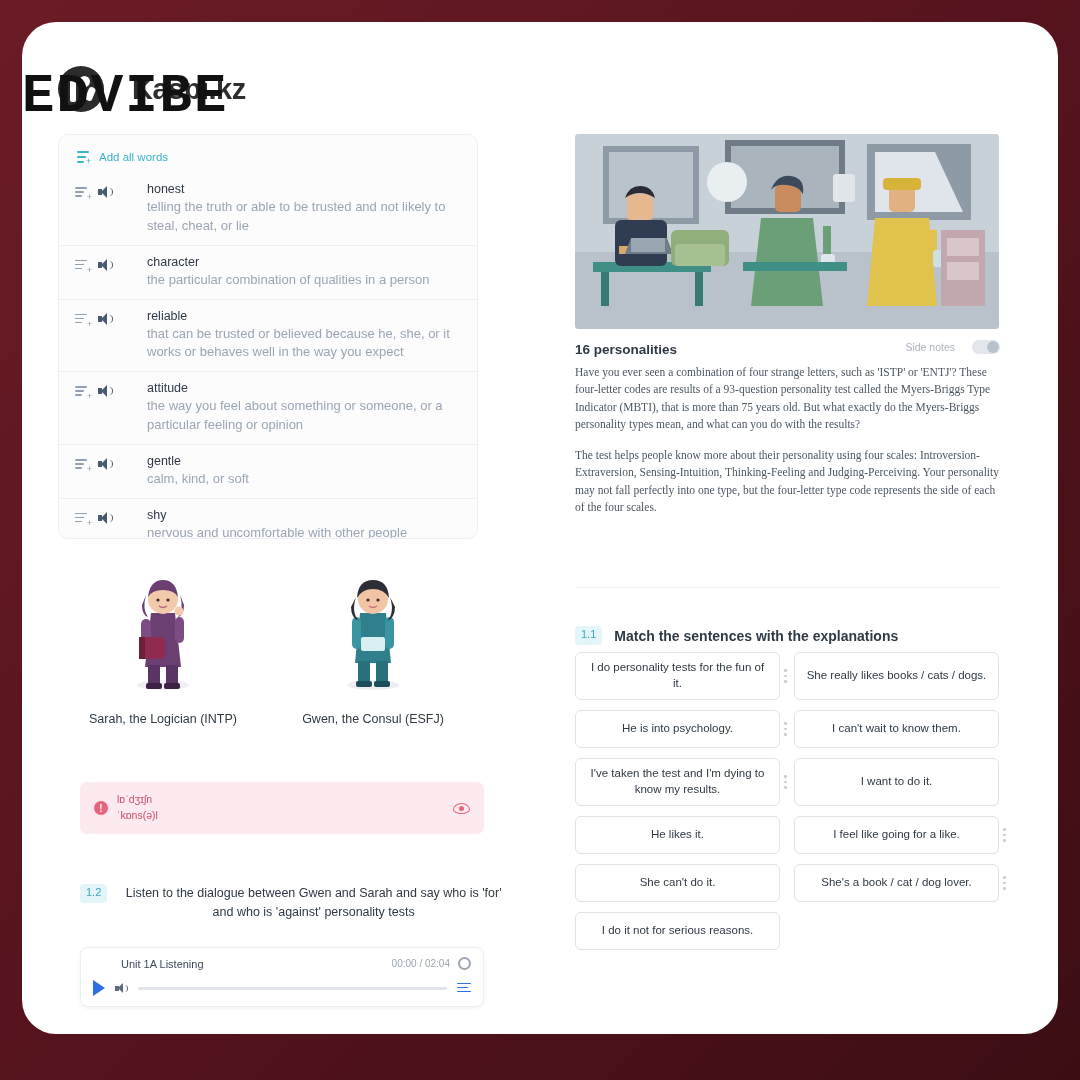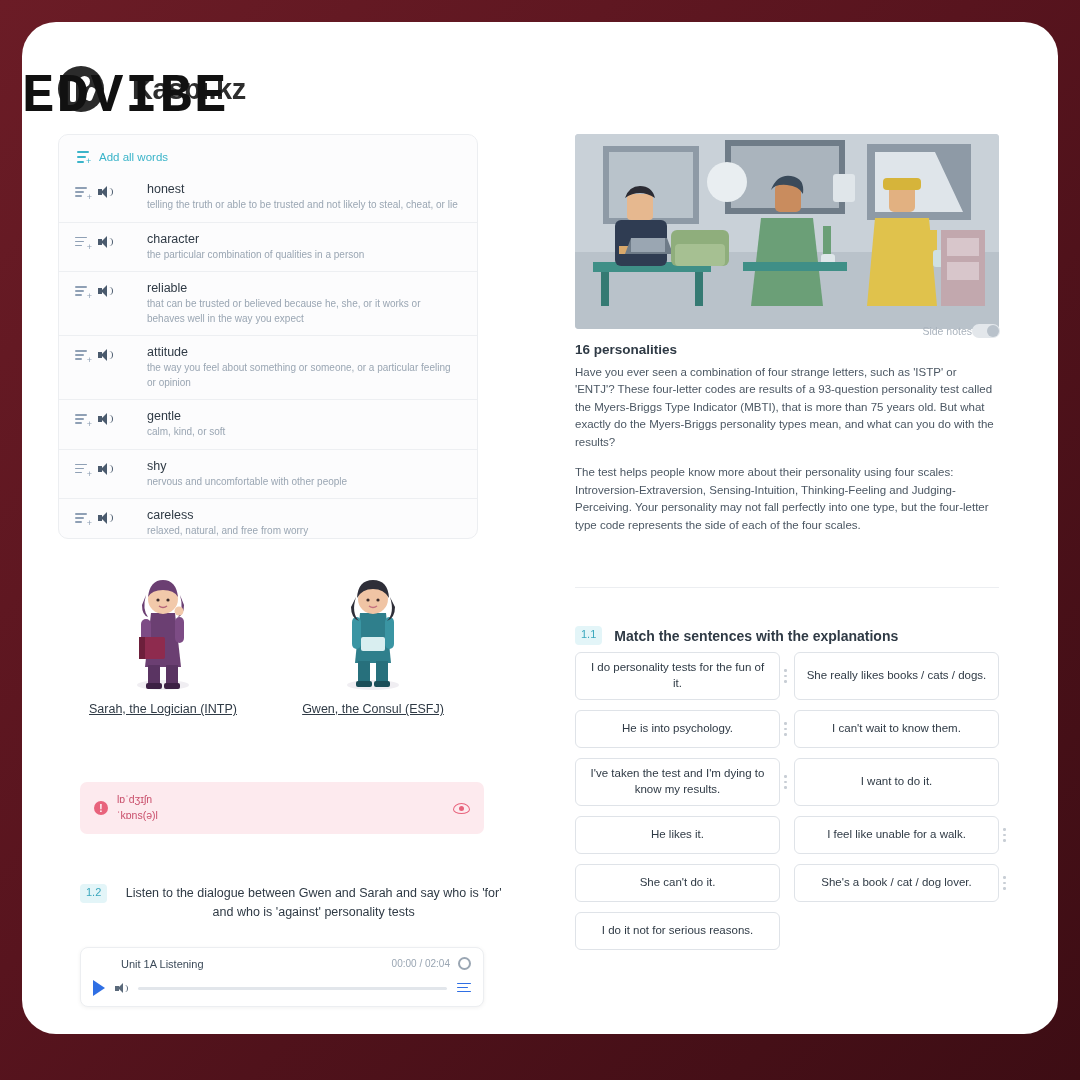--- a/index.html
+++ b/index.html
@@ -118,29 +118,29 @@
     border-right: 6px solid #4a5a6d;
   }
   .ic-speaker .wave {
     position: absolute; right: 0px; top: 3px;
     width: 5px; height: 8px;
     border-right: 1.6px solid #4a5a6d;
     border-radius: 0 6px 6px 0;
   }
   .word-text { flex: 1; margin-left: 25px; }
   .word-term { font-size: 12.5px; color: #2f3a45; margin-bottom: 2px; }
-  .word-def { font-size: 10px; color: #9aa6b3; line-height: 1.45; }
+  .word-def { font-size: 13px; color: #9aa6b3; line-height: 1.45; }
   
   .chars {
     position: absolute; left: 36px; top: 545px;
     width: 420px; display: flex; gap: 0;
   }
   .char { width: 210px; text-align: center; }
   .char-figure { height: 125px; position: relative; margin: 0 auto; width: 96px; }
-  .char-name { font-size: 12.5px; color: #2f3a45; margin-top: 10px; text-decoration: underline; }
+  .char-name { font-size: 12.5px; color: #2f3a45; margin-top: 20px; }
   
   .phon {
     position: absolute; left: 58px; top: 760px;
     width: 404px; height: 52px;
     background: #fdeaee; border-radius: 7px;
     display: flex; align-items: center; padding: 0 14px;
   }
   .phon-warn {
     width: 14px; height: 14px; border-radius: 50%;
     background: #e8637c; color: #fff; font-size: 10px; font-weight: bold;
@@ -207,35 +207,35 @@
   .illus {
     position: absolute; left: 553px; top: 112px;
     width: 424px; height: 195px;
     background: #d8dde3; border-radius: 4px; overflow: hidden;
   }
   .article-title {
     position: absolute; left: 553px; top: 320px;
     font-size: 13.5px; font-weight: bold; color: #2f3a45;
   }
   .side-notes {
-    position: absolute; right: 58px; top: 302px;
-    display: flex; align-items: center; gap: 0;
+    position: absolute; right: 58px; top: 318px;
+    display: flex; align-items: center; gap: 17px;
   }
   .side-notes-label { font-size: 10.5px; color: #aab3bd; }
   .toggle {
     width: 28px; height: 14px; border-radius: 8px; background: #e3e7eb;
     position: relative;
   }
   .toggle:after {
     content: ""; position: absolute; right: 1px; top: 1px;
     width: 12px; height: 12px; border-radius: 50%; background: #b9c2cb;
   }
   .article-body {
     position: absolute; left: 553px; top: 342px; width: 424px;
-    font-size: 11.5px; color: #4b5763; line-height: 1.52;
+    font-size: 11.5px; color: #4b5763; line-height: 1.52; font-family: Liberation Serif, serif;
   }
   .article-body p + p { margin-top: 13px; }
   .divider {
     position: absolute; left: 553px; top: 565px; width: 424px; height: 1px;
     background: #eceef1;
   }
   .task11 {
     position: absolute; left: 553px; top: 588px;
     display: flex; align-items: center; gap: 12px; margin-top: 16px;
   }
@@ -607,21 +607,21 @@
       </div>
       <div class="match-cell tall">
         <span>I want to do it.</span>
       </div>
 
       <div class="match-cell">
         <span>He likes it.</span>
       </div>
 
       <div class="match-cell">
-        <span>I feel like unable for a walk.</span>
+        <span>I feel like going for a like.</span>
         <span class="grip">
             <i></i>
             <i></i>
             <i></i>
           </span>
       </div>
       <div class="match-cell">
         <span>She can't do it.</span>
       </div>
 

